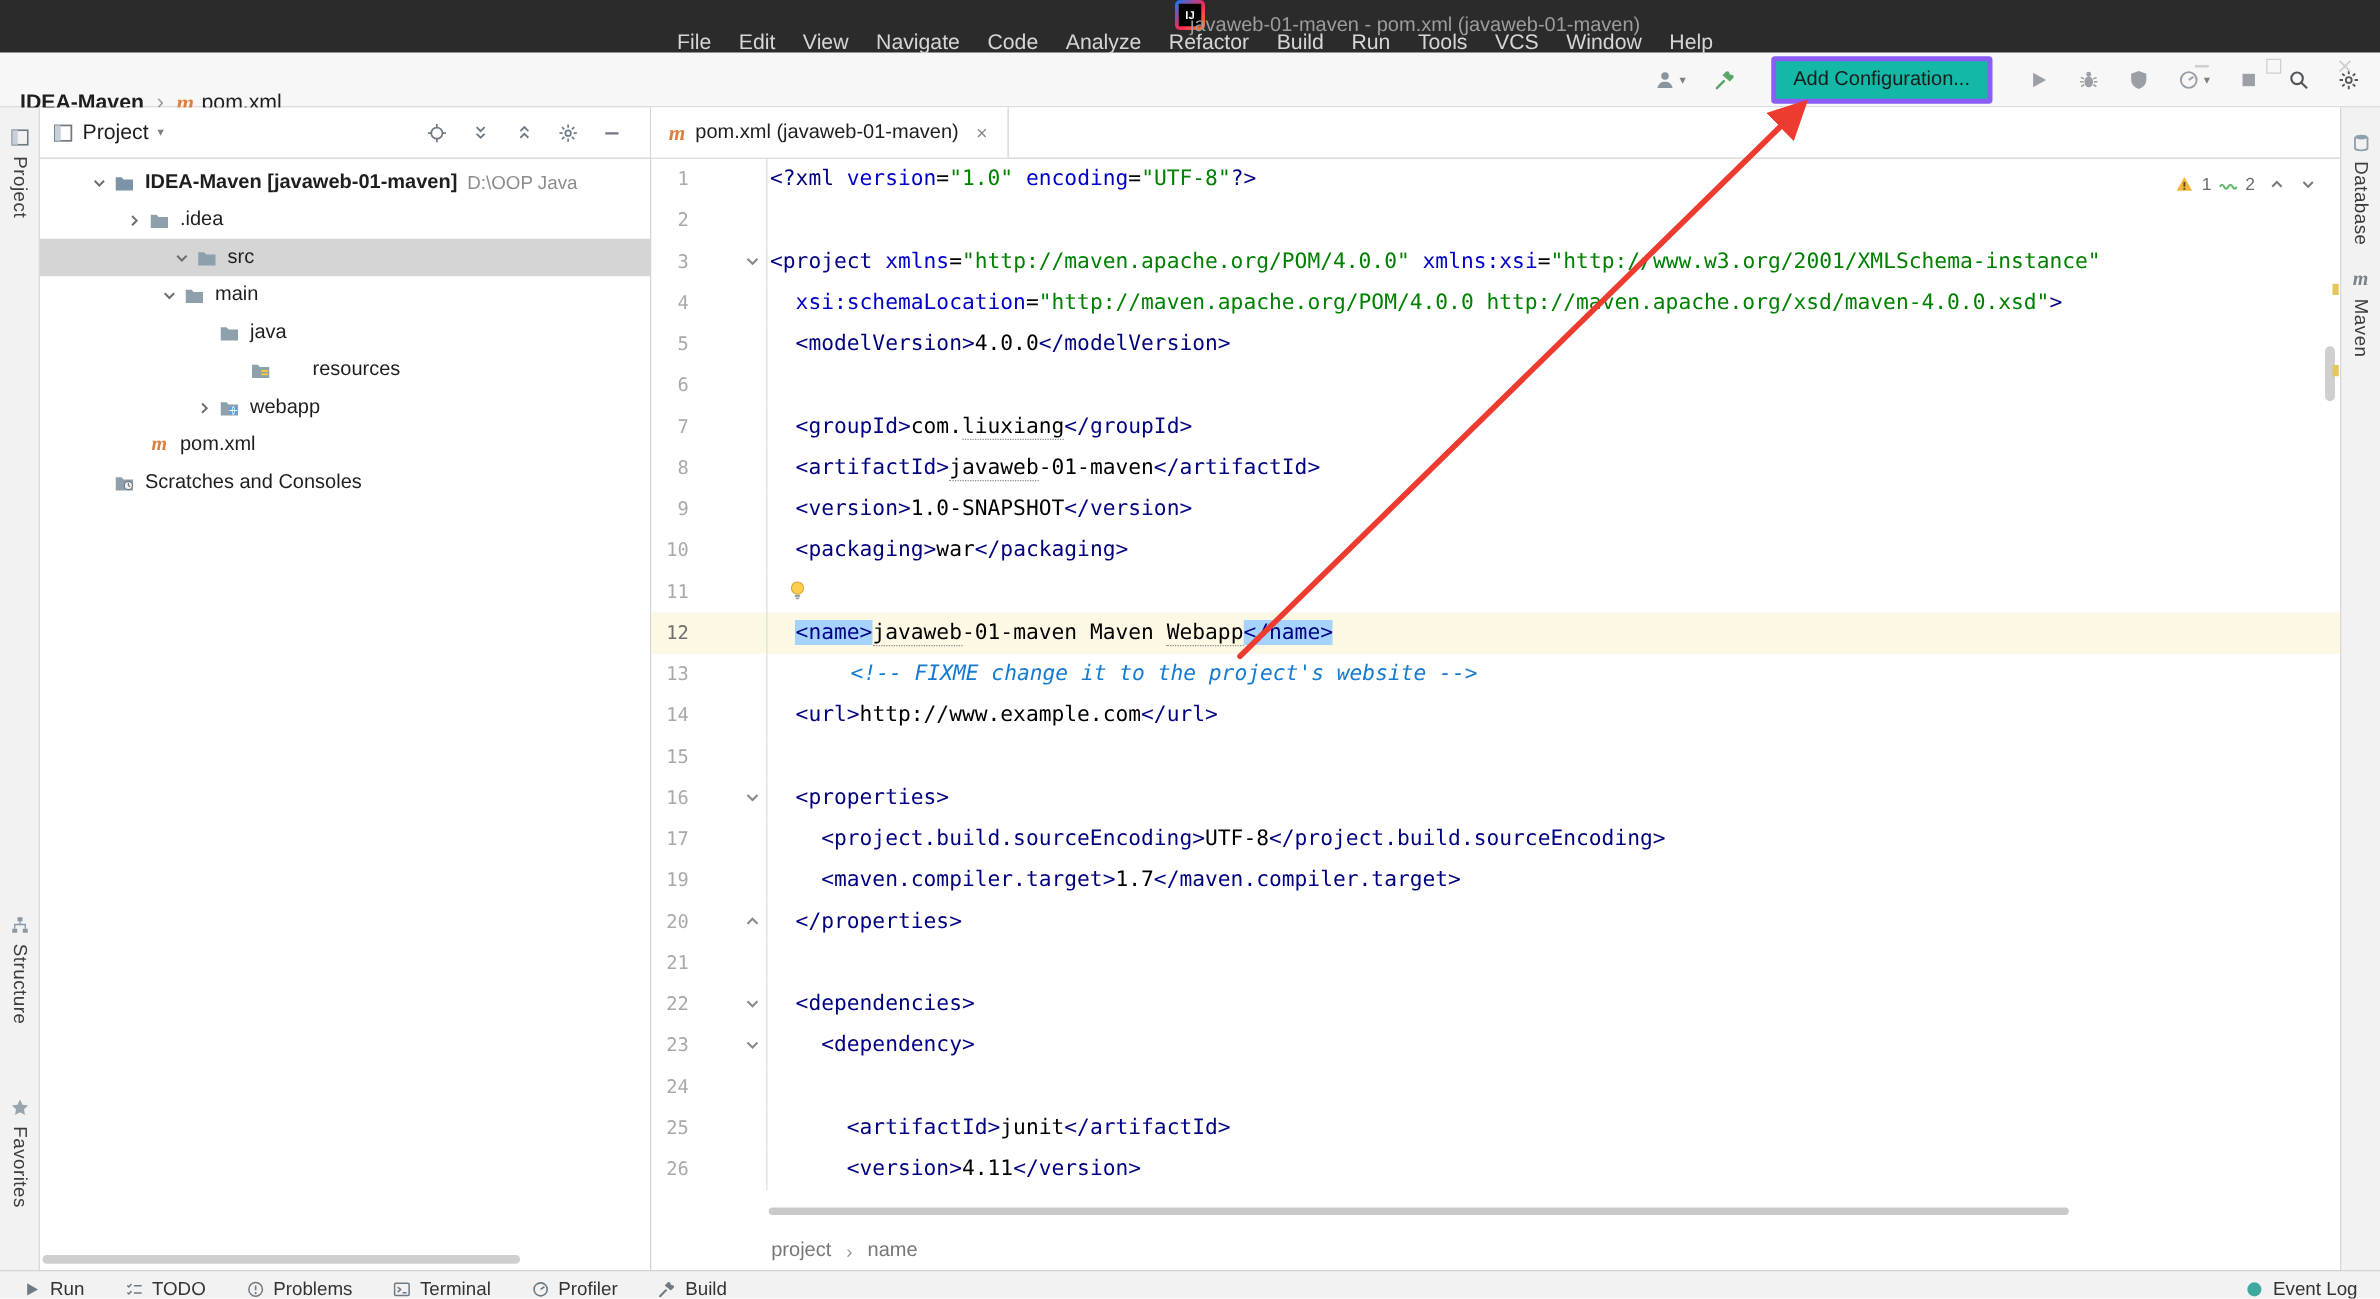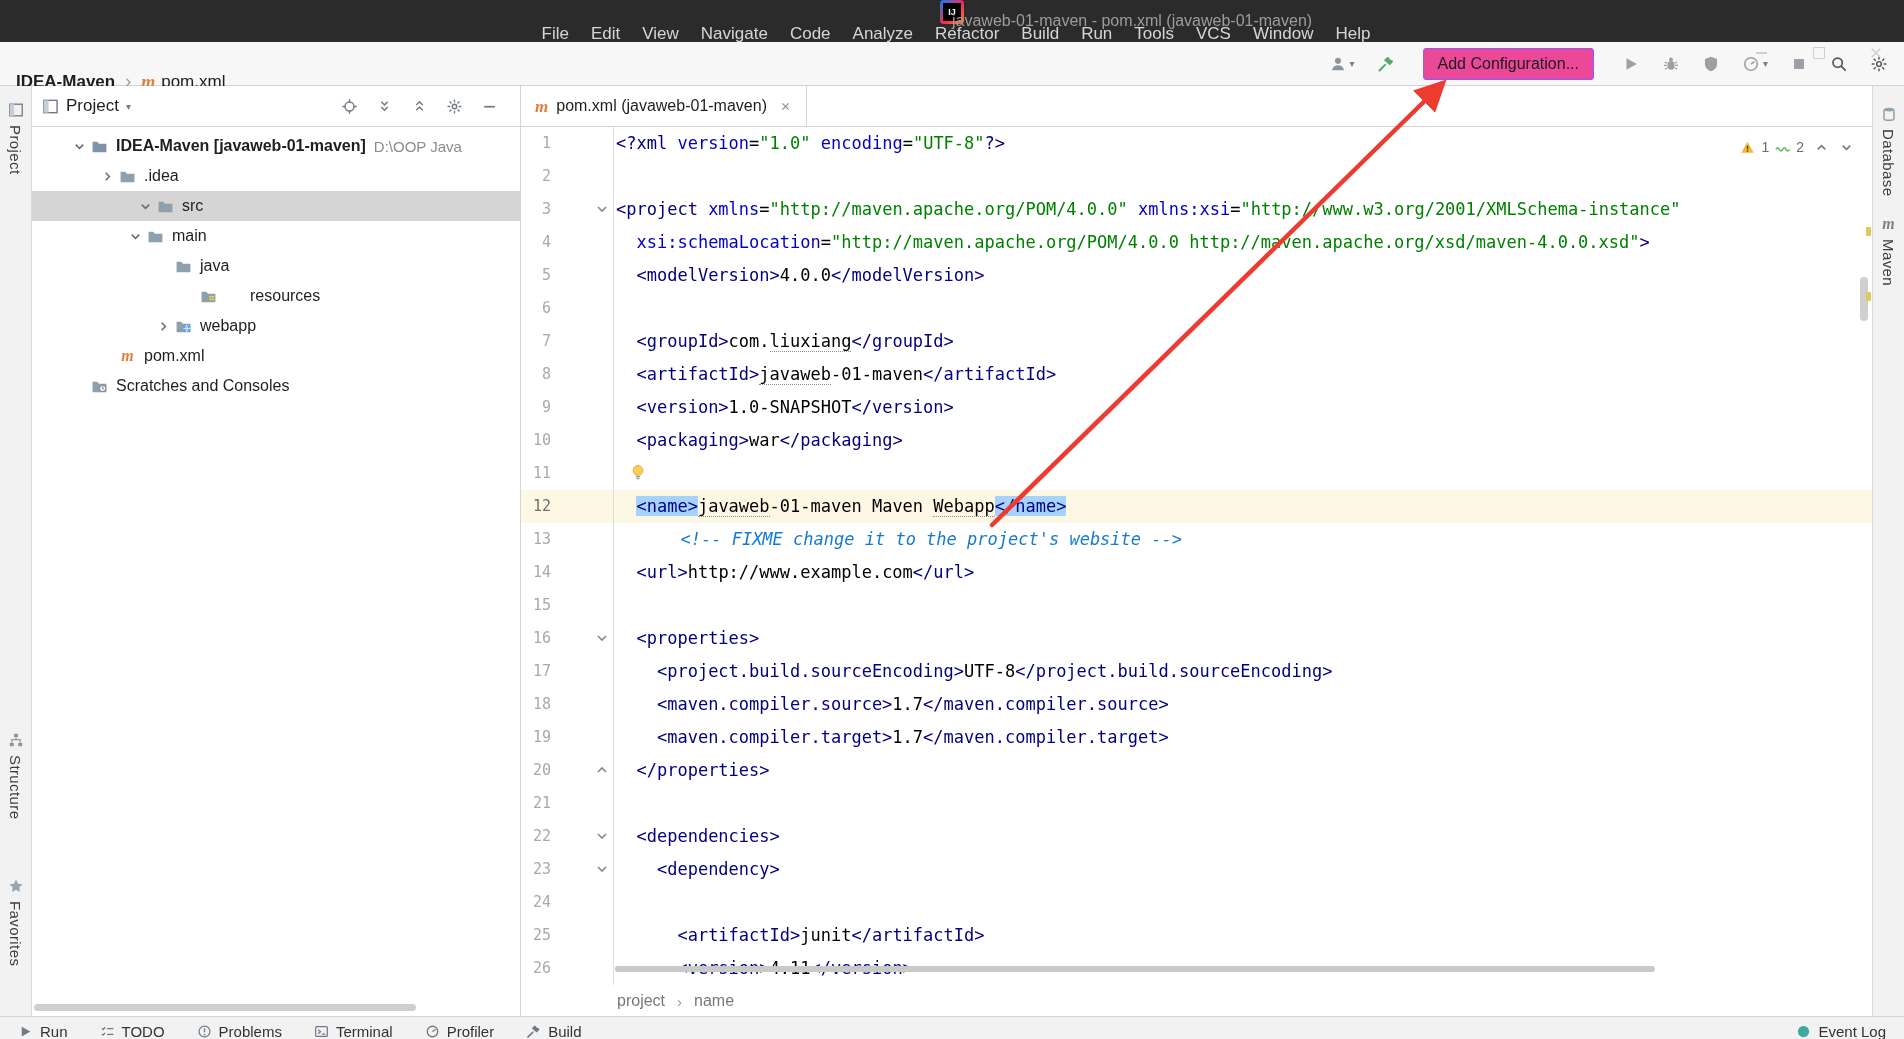--- a/index.html
+++ b/index.html
@@ -25,22 +25,22 @@
   .toolbar{height:43px;background:#f7f7f7;border-bottom:1px solid #d3d3d3;display:flex;
         align-items:center;padding:0 16px;font-size:17px;}
   .crumbs{display:flex;align-items:center;margin-top:36px;}
   .crumb.bold{font-weight:bold;}
   .sep{color:#9b9b9b;margin:0 10px;font-size:18px;}
   .micon{color:#df7f3e;font-family:"Liberation Serif",serif;font-weight:bold;font-style:italic;
         font-size:18px;line-height:1;}
   .crumbs .micon{margin-right:6px;}
   .tb-right{margin-left:auto;display:flex;align-items:center;gap:22px;}
   .tb-icon{display:inline-flex;align-items:center;gap:3px;}
-  .tb-btn{border:1px solid #8b5cf6;border-radius:3px;padding:6px 14px;font-size:16px;color:#1a1a1a;
-        background:#ec4899;margin:0 6px;font-family:"Liberation Sans",sans-serif;}
+  .tb-btn{border:4px solid #8b5cf6;border-radius:3px;padding:6px 14px;font-size:16px;color:#1a1a1a;
+        background:#14b8a6;margin:0 6px;font-family:"Liberation Sans",sans-serif;}
   .dd{font-size:10px;color:#7f7f7f;}
 
   
   .icon{display:inline-flex;width:18px;height:18px;flex:none;}
   .icon svg{width:100%;height:100%;}
   .green{color:#59a869;}
   .dim{color:#9aa0a6;}
   .dark{color:#4f5559;}
 
   
@@ -470,21 +470,20 @@
             <div class="crow"><span class="ln">10</span><span class="fold"></span><span class="codetext"><span class="tk pln">  </span><span class="tk tag">&lt;packaging&gt;</span><span class="tk pln">war</span><span class="tk tag">&lt;/packaging&gt;</span></span></div>
             <div class="crow"><span class="ln">11</span><span class="fold"></span><span class="codetext"></span></div>
             <div class="crow caret"><span class="ln">12</span><span class="fold"></span><span class="codetext"><span class="tk pln">  </span><span class="tk tag hl">&lt;name&gt;</span><span class="tk pln typo">javaweb</span><span class="tk pln">-01-maven Maven </span><span class="tk pln typo">Webapp</span><span class="tk tag hl">&lt;/name&gt;</span></span></div>
             <div class="crow"><span class="ln">13</span><span class="fold"></span><span class="codetext"><span class="tk pln">  </span><span class="tk todo">&lt;!-- FIXME change it to the project's website --&gt;</span></span></div>
             <div class="crow"><span class="ln">14</span><span class="fold"></span><span class="codetext"><span class="tk pln">  </span><span class="tk tag">&lt;url&gt;</span><span class="tk pln">http://www.example.com</span><span class="tk tag">&lt;/url&gt;</span></span></div>
             <div class="crow"><span class="ln">15</span><span class="fold"></span><span class="codetext"></span></div>
             <div class="crow"><span class="ln">16</span><span class="fold"><span class="fi"><svg viewBox="0 0 16 16">
                     <path d="M4 6l4 4 4-4" fill="none" stroke="currentColor" stroke-width="1.7"></path>
                   </svg></span></span><span class="codetext"><span class="tk pln">  </span><span class="tk tag">&lt;properties&gt;</span></span></div>
             <div class="crow"><span class="ln">17</span><span class="fold"></span><span class="codetext"><span class="tk pln">    </span><span class="tk tag">&lt;project.build.sourceEncoding&gt;</span><span class="tk pln">UTF-8</span><span class="tk tag">&lt;/project.build.sourceEncoding&gt;</span></span></div>
-            <div class="crow"><span class="ln">18</span><span class="fold"></span><span class="codetext"><span class="tk pln">    </span><span class="tk tag">&lt;maven.compiler.source&gt;</span><span class="tk pln">1.7</span><span class="tk tag">&lt;/maven.compiler.source&gt;</span></span></div>
             <div class="crow"><span class="ln">19</span><span class="fold"></span><span class="codetext"><span class="tk pln">    </span><span class="tk tag">&lt;maven.compiler.target&gt;</span><span class="tk pln">1.7</span><span class="tk tag">&lt;/maven.compiler.target&gt;</span></span></div>
             <div class="crow"><span class="ln">20</span><span class="fold"><span class="fi"><svg viewBox="0 0 16 16">
                     <path d="M4 10l4-4 4 4" fill="none" stroke="currentColor" stroke-width="1.7"></path>
                   </svg></span></span><span class="codetext"><span class="tk pln">  </span><span class="tk tag">&lt;/properties&gt;</span></span></div>
             <div class="crow"><span class="ln">21</span><span class="fold"></span><span class="codetext"></span></div>
             <div class="crow"><span class="ln">22</span><span class="fold"><span class="fi"><svg viewBox="0 0 16 16">
                     <path d="M4 6l4 4 4-4" fill="none" stroke="currentColor" stroke-width="1.7"></path>
                   </svg></span></span><span class="codetext"><span class="tk pln">  </span><span class="tk tag">&lt;dependencies&gt;</span></span></div>
             <div class="crow"><span class="ln">23</span><span class="fold"><span class="fi"><svg viewBox="0 0 16 16">
                     <path d="M4 6l4 4 4-4" fill="none" stroke="currentColor" stroke-width="1.7"></path>

